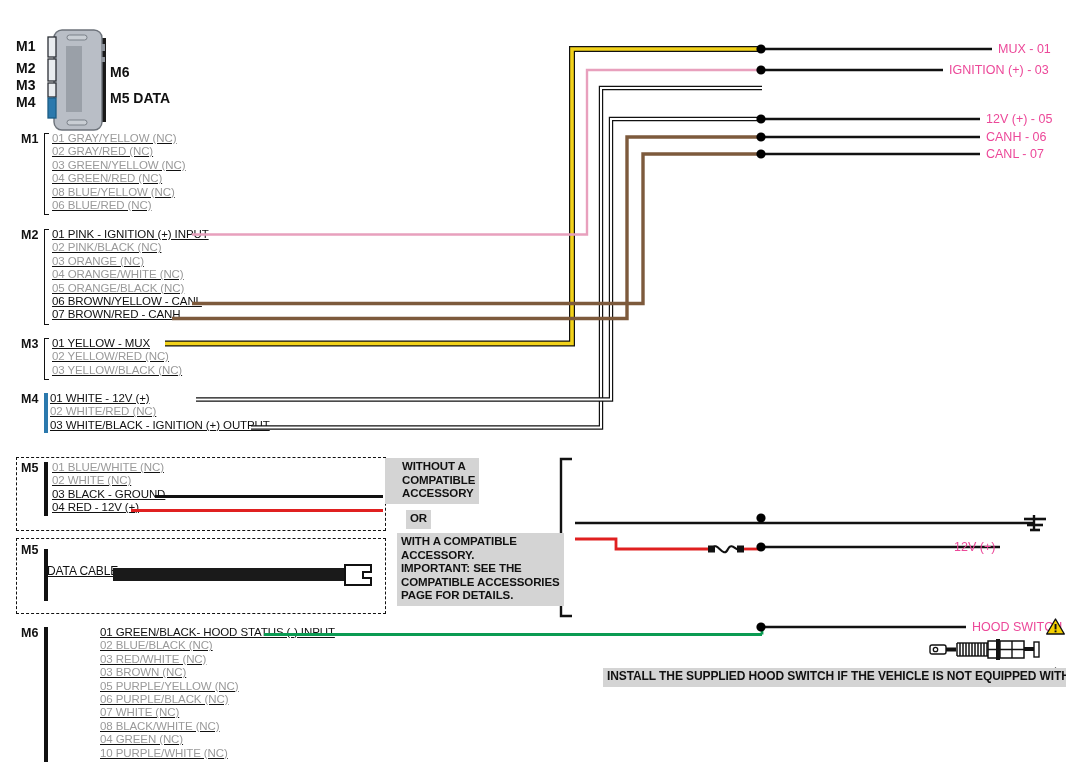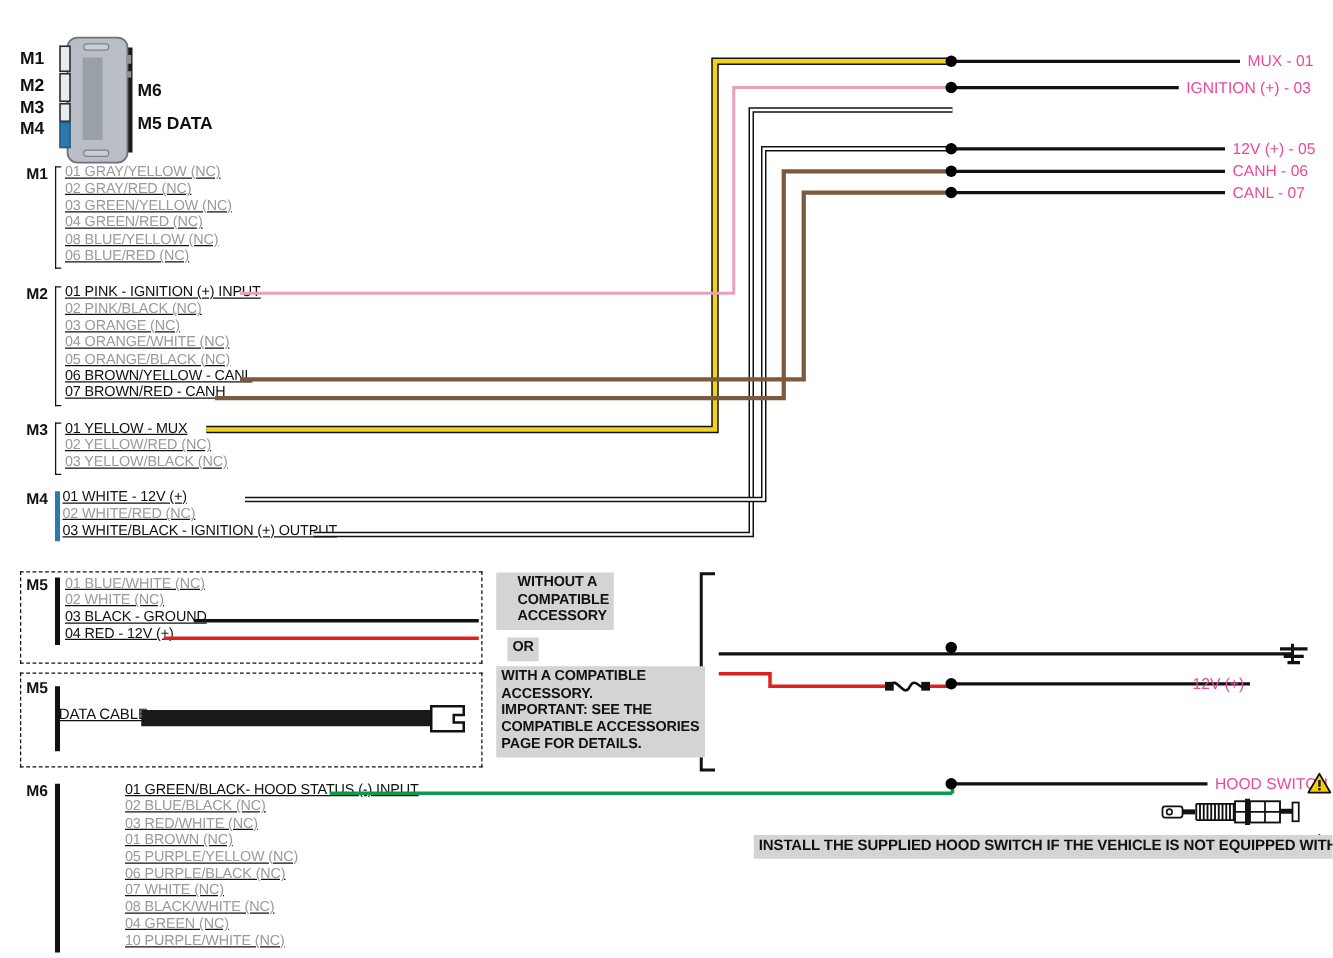--- a/index.html
+++ b/index.html
@@ -114,21 +114,21 @@
     <path d="M232 2 L258 2 L258 9 L250 9 L250 15 L258 15 L258 22 L232 22 Z" fill="#ffffff" stroke="#111" stroke-width="2"></path>
   </svg>
 </div>
 
 <div class="grp-label" style="left:21px;top:626px;">M6</div>
 <div class="bracket solidbar" style="left:44px;top:627px;height:135px;"></div>
 <div class="pinlist abs" style="left:52px;top:626px;margin-left:48px;">
   <div><span>01 GREEN/BLACK- HOOD STATUS (-) INPUT</span></div>
   <div><span class="nc">02 BLUE/BLACK (NC)</span></div>
   <div><span class="nc">03 RED/WHITE (NC)</span></div>
-  <div><span class="nc">01 BROWN (NC)</span></div>
+  <div><span class="nc">03 BROWN (NC)</span></div>
   <div><span class="nc">05 PURPLE/YELLOW (NC)</span></div>
   <div><span class="nc">06 PURPLE/BLACK (NC)</span></div>
   <div><span class="nc">07 WHITE (NC)</span></div>
   <div><span class="nc">08 BLACK/WHITE (NC)</span></div>
   <div><span class="nc">04 GREEN (NC)</span></div>
   <div><span class="nc">10 PURPLE/WHITE (NC)</span></div>
 </div>
 
 <div class="abs" style="left:0;top:0;width:1066px;height:766px;pointer-events:none;">
 <svg width="1066" height="766" viewBox="0 0 1066 766">
@@ -256,21 +256,21 @@
     <line x1="70" y1="2" x2="70" y2="19" stroke="#111" stroke-width="1.4"></line>
     <line x1="82" y1="2" x2="82" y2="19" stroke="#111" stroke-width="1.4"></line>
     <line x1="58" y1="10.5" x2="94" y2="10.5" stroke="#111" stroke-width="1.3"></line>
     <rect x="66" y="0" width="4" height="21" fill="#111"></rect>
 
     <rect x="94" y="8" width="12" height="4" fill="#111"></rect>
     <rect x="104" y="3" width="5" height="15" fill="#ffffff" stroke="#111" stroke-width="1.4"></rect>
   </svg>
 </div>
 
-<div class="boxtxt" style="left:397px;top:458px;padding-left:17px;">WITHOUT A
+<div class="boxtxt" style="left:385px;top:458px;padding-left:17px;">WITHOUT A
 COMPATIBLE
 ACCESSORY</div>
 <div class="boxtxt" style="left:406px;top:510px;">OR</div>
 <div class="boxtxt" style="left:397px;top:533px;">WITH A COMPATIBLE
 ACCESSORY.
 IMPORTANT: SEE THE
 COMPATIBLE ACCESSORIES
 PAGE FOR DETAILS.</div>
 <div class="boxtxt" style="left:603px;top:668px;font-size:12px;">INSTALL THE SUPPLIED HOOD SWITCH IF THE VEHICLE IS NOT EQUIPPED WITH ONE.</div>
 

